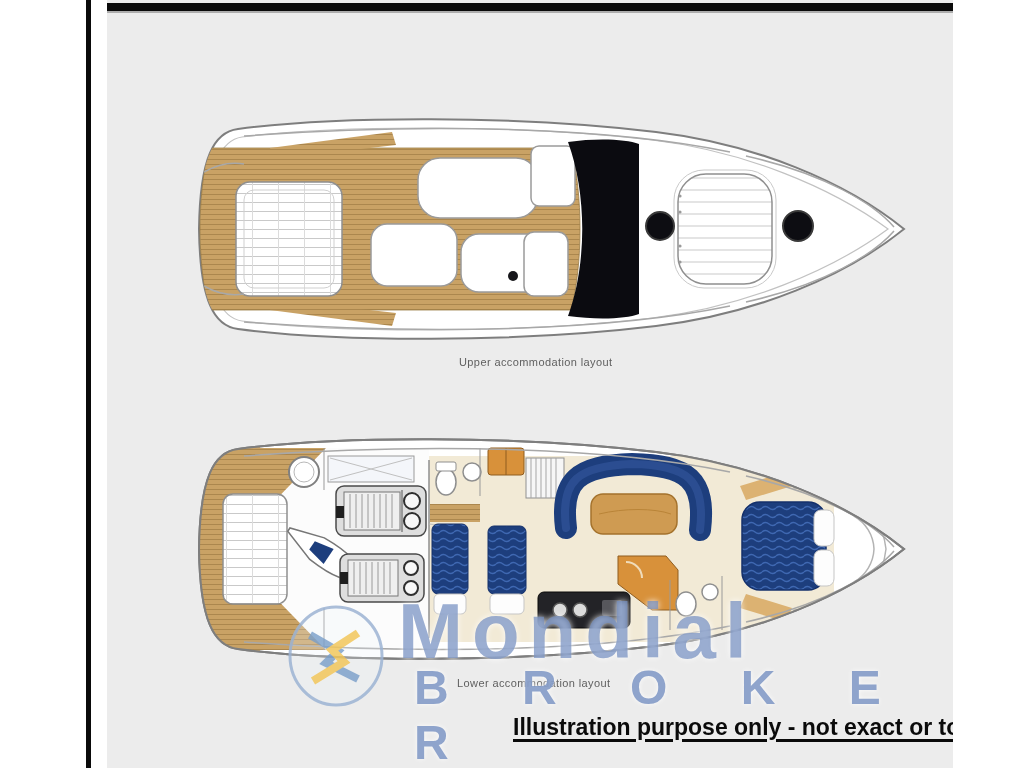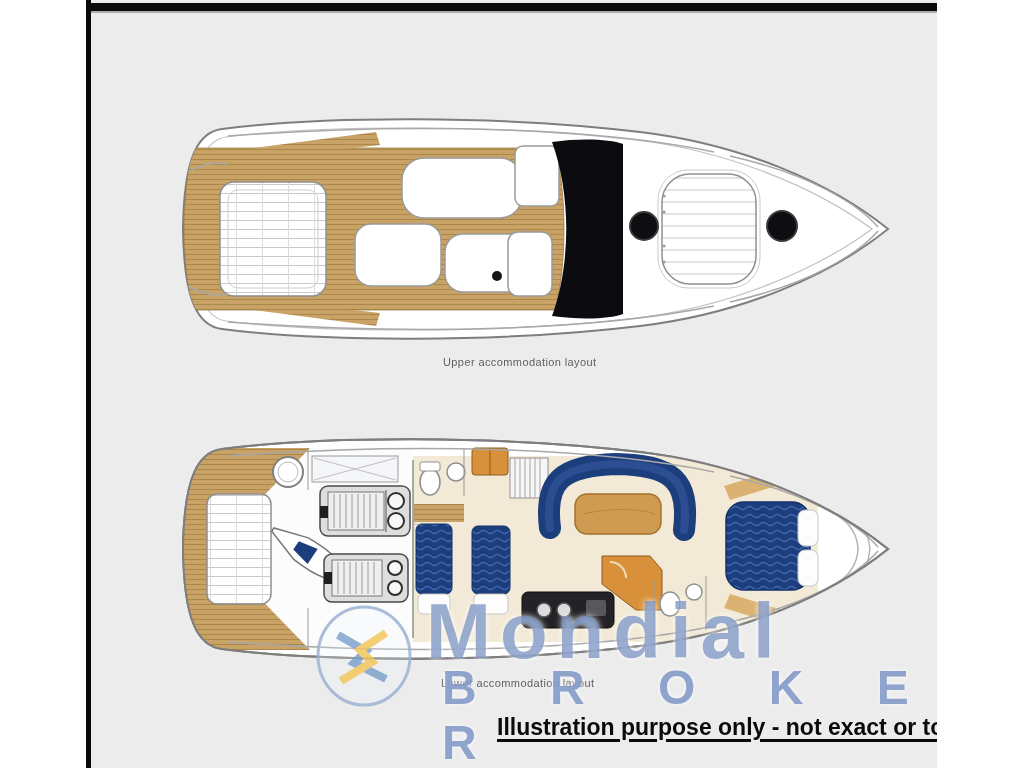--- a/index.html
+++ b/index.html
@@ -1,27 +1,27 @@
 <!DOCTYPE html>
 <html><head>
 <meta charset="utf-8">
 <style>
   html,body{margin:0;padding:0;background:#ffffff;}
   .page{position:relative;width:1024px;height:768px;background:#ffffff;overflow:hidden;
         font-family:"Liberation Sans", sans-serif;}
   .left-border{position:absolute;left:86px;top:0;width:5px;height:768px;background:#0a0a0a;}
-  .panel{position:absolute;left:91px;top:0;width:846px;height:768px;background:#ececec;overflow:hidden;}
+  .panel{position:absolute;left:107px;top:0;width:846px;height:768px;background:#ececec;overflow:hidden;}
   .top-bar{position:absolute;left:0;right:0;top:3px;height:8px;background:#0a0a0a;border-bottom:2px solid #adadad;}
   .plan-svg{position:absolute;left:67px;width:736px;height:234px;}
   .plan-upper{top:112px;}
   .plan-lower{top:432px;}
   .caption{position:absolute;font-size:11px;color:#5f5f5f;letter-spacing:.4px;z-index:5;}
   .caption-upper{left:352px;top:356px;}
   .caption-lower{left:350px;top:670px;margin-top:7px;}
-  .watermark{position:absolute;left:0;top:0;width:846px;height:768px;z-index:6;pointer-events:none;margin-left:44px;}
+  .watermark{position:absolute;left:0;top:0;width:846px;height:768px;z-index:6;pointer-events:none;}
   .wm-logo{position:absolute;left:179px;top:603px;width:100px;height:106px;opacity:.85;}
   .wm-line1{position:absolute;left:291px;top:586px;font-size:78px;font-weight:bold;letter-spacing:9px;
             color:rgba(116,143,192,0.72);text-shadow:0 0 6px rgba(255,255,255,0.85);}
   .wm-line2{position:absolute;left:307px;top:660px;font-size:48px;font-weight:bold;letter-spacing:30px;
             color:rgba(116,143,192,0.80);text-shadow:0 0 5px rgba(255,255,255,0.85);}
   .disclaimer{position:absolute;left:406px;top:714px;z-index:8;font-size:23px;font-weight:bold;color:#0a0a0a;
               text-decoration:underline;text-decoration-thickness:3px;text-underline-offset:4px;white-space:nowrap;}
 </style>
 </head>
 <body>

